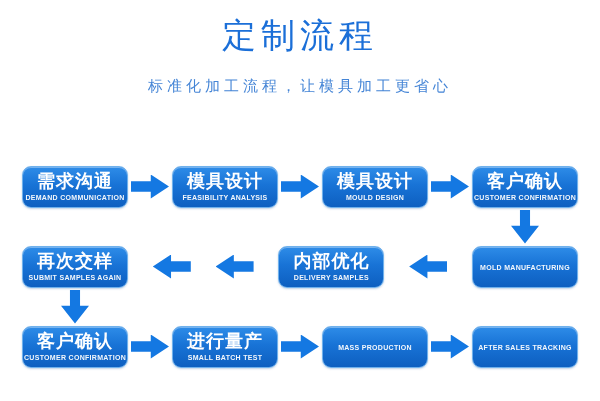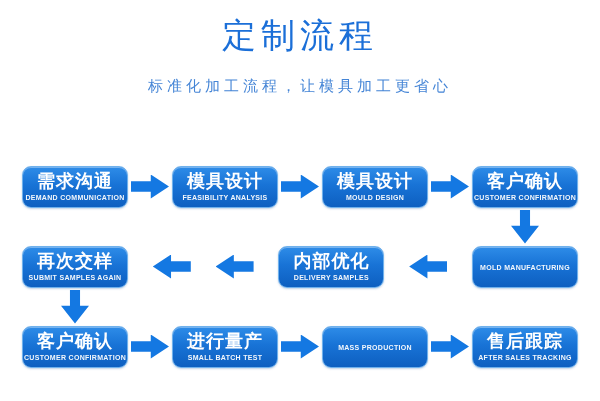--- a/index.html
+++ b/index.html
@@ -127,19 +127,18 @@
       <div class="step">
         <span class="zh">进行量产</span>
         <span class="en">SMALL BATCH TEST</span>
       </div>
       <span class="arrow arrow-right"></span>
       <div class="step">
         <span class="en">MASS PRODUCTION</span>
       </div>
       <span class="arrow arrow-right"></span>
       <div class="step">
-        <span class="zh">售后跟踪</span>
         <span class="en">AFTER SALES TRACKING</span>
       </div>
     </div>
 
   </div>
 </div>
 
 </body></html>

